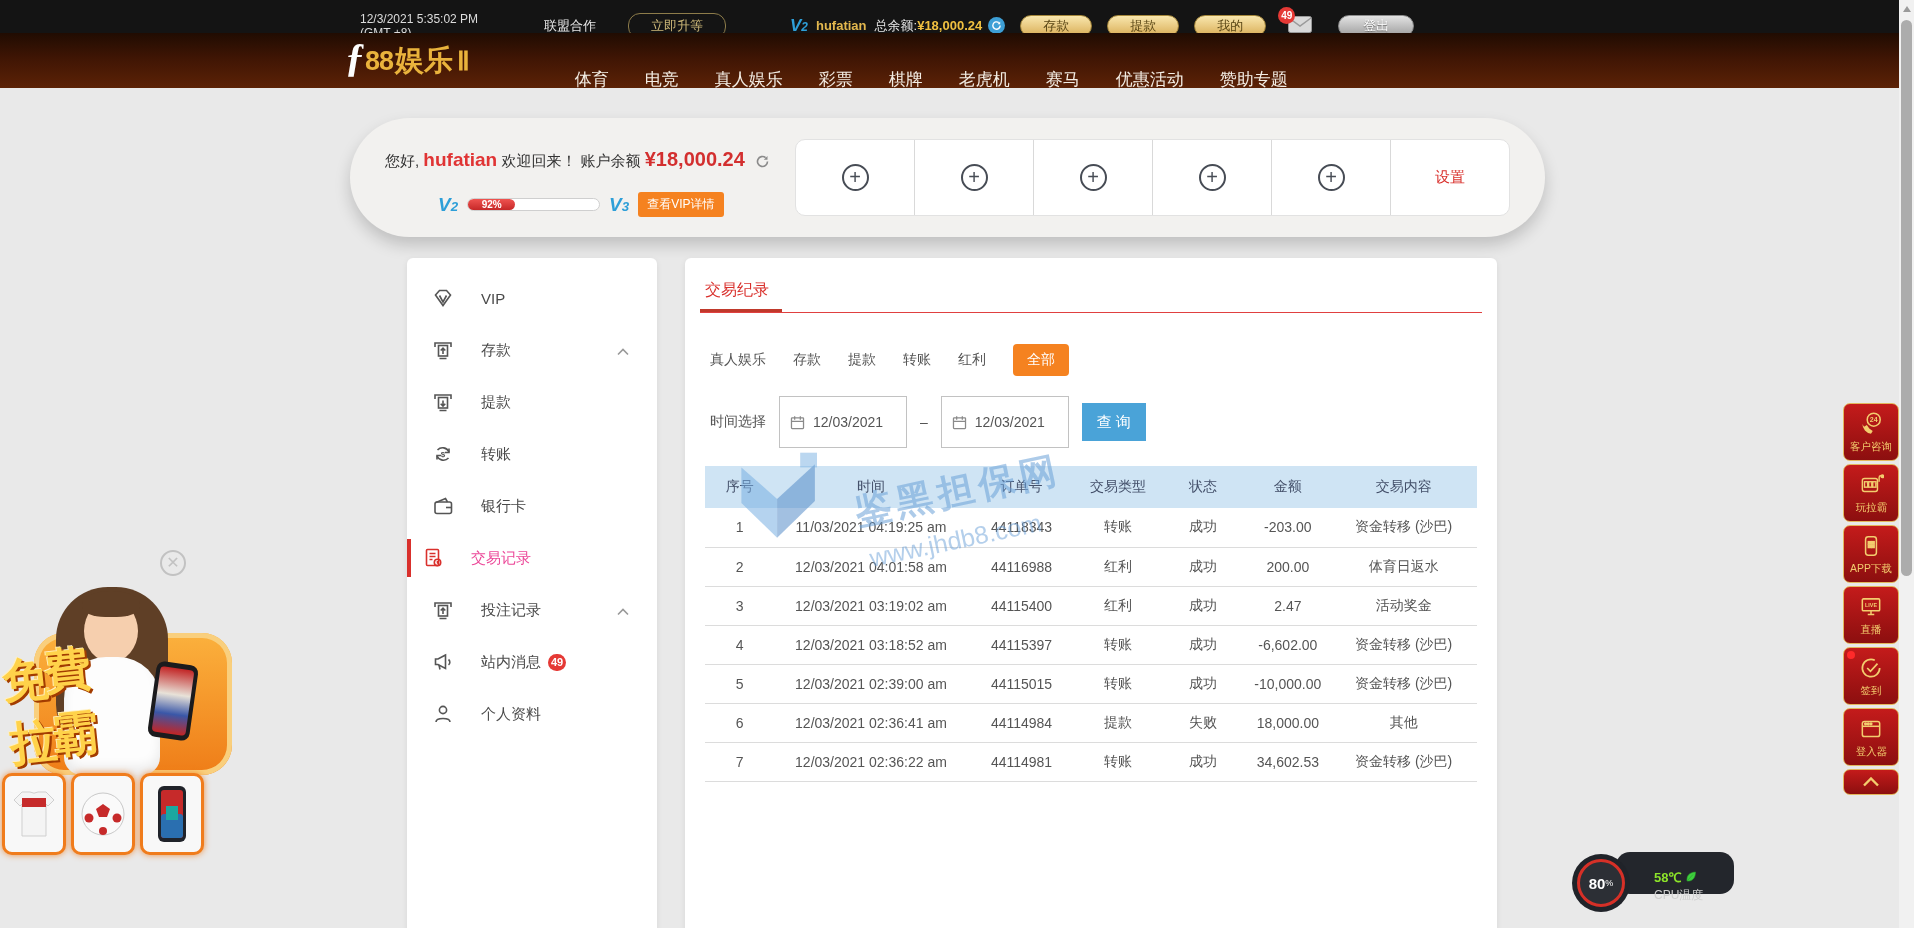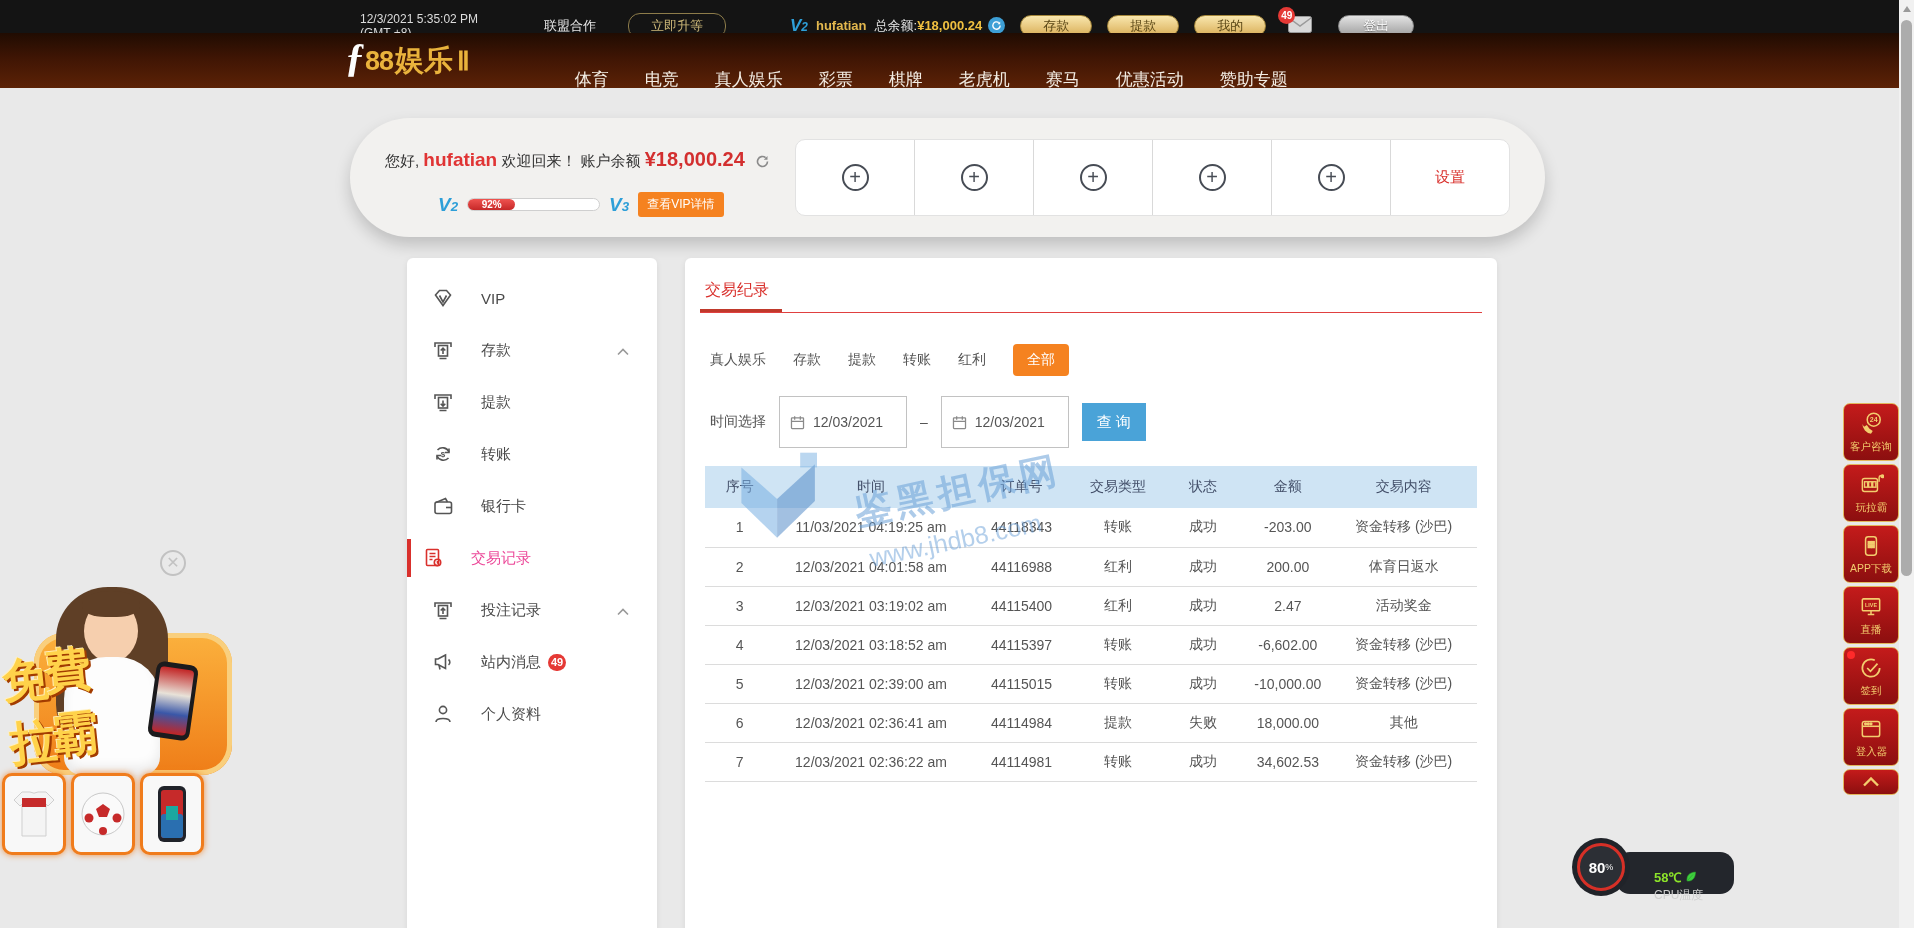--- a/index.html
+++ b/index.html
@@ -148,21 +148,21 @@
   .reels { position:absolute; left:2px; top:228px; display:flex; gap:5px; }
   .reel { width:64px; height:82px; background:#f8f8f8; border:3px solid #f07c1c; border-radius:10px;
           box-shadow:0 0 6px rgba(240,124,28,.8); display:flex; align-items:center; justify-content:center; }
 
   
   .cpu { position:absolute; left:1572px; top:838px; }
   .cpu-pill { position:absolute; left:44px; top:14px; width:118px; height:42px; background:#23262c;
               border-radius:14px; padding:16px 0 0 38px; }
   .cpu-temp { color:#8ce32a; font-size:13px; font-weight:bold; display:flex; align-items:center; gap:4px; }
   .cpu-lbl { color:#cfcfcf; font-size:12px; margin-top:1px; }
-  .cpu-circle { position:absolute; left:0; top:0; width:58px; height:58px; border-radius:50%;
+  .cpu-circle { position:absolute; left:0; top:16px; width:58px; height:58px; border-radius:50%;
                 background:#202329; display:flex; align-items:center; justify-content:center; }
   .cpu-inner { width:48px; height:48px; border-radius:50%; border:3px solid #d63027; background:#2c2f35;
                display:flex; align-items:center; justify-content:center; color:#fff; font-size:15px; font-weight:bold; }
   .cpu-inner .pc { font-size:9px; font-weight:normal; }
 </style>
 </head>
 <body>
 
 <div class="screen">
 

